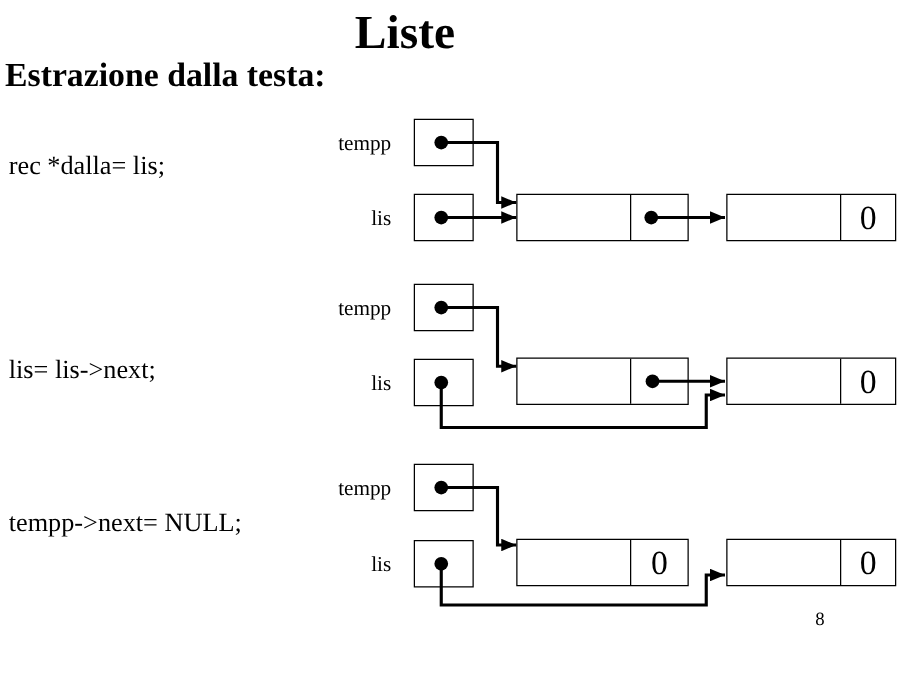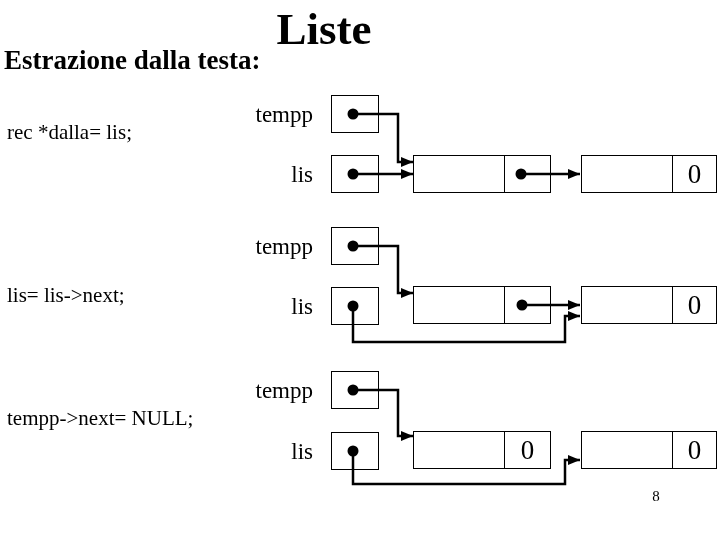--- a/index.html
+++ b/index.html
@@ -8,38 +8,38 @@
     position:relative;
     background:#ffffff;
     color:#000000;
     font-family:"Liberation Serif", serif;
     overflow:hidden;
   }
   .abs { position:absolute; }
   .title {
     left:0; top:7px; width:648px;
     text-align:center;
-    font-size:45px; font-weight:bold;
+    font-size:38px; font-weight:bold;
     line-height:1;
   }
   .subtitle {
     left:4px; top:47px;
     font-size:27px; font-weight:bold;
     line-height:1;
   }
   .code {
     left:7px;
     font-size:21px;
     line-height:1;
     white-space:pre;
   }
   .lbl {
     left:228px; width:85px; height:38px;
     display:flex; align-items:center; justify-content:flex-end;
-    font-size:23px; line-height:1;
+    font-size:17px; line-height:1;
   }
   .pbox {
     left:331px; width:48px; height:38px;
     border:1.5px solid #000;
     background:transparent;
   }
   .node {
     height:38px;
     border:1.5px solid #000;
     display:flex;

